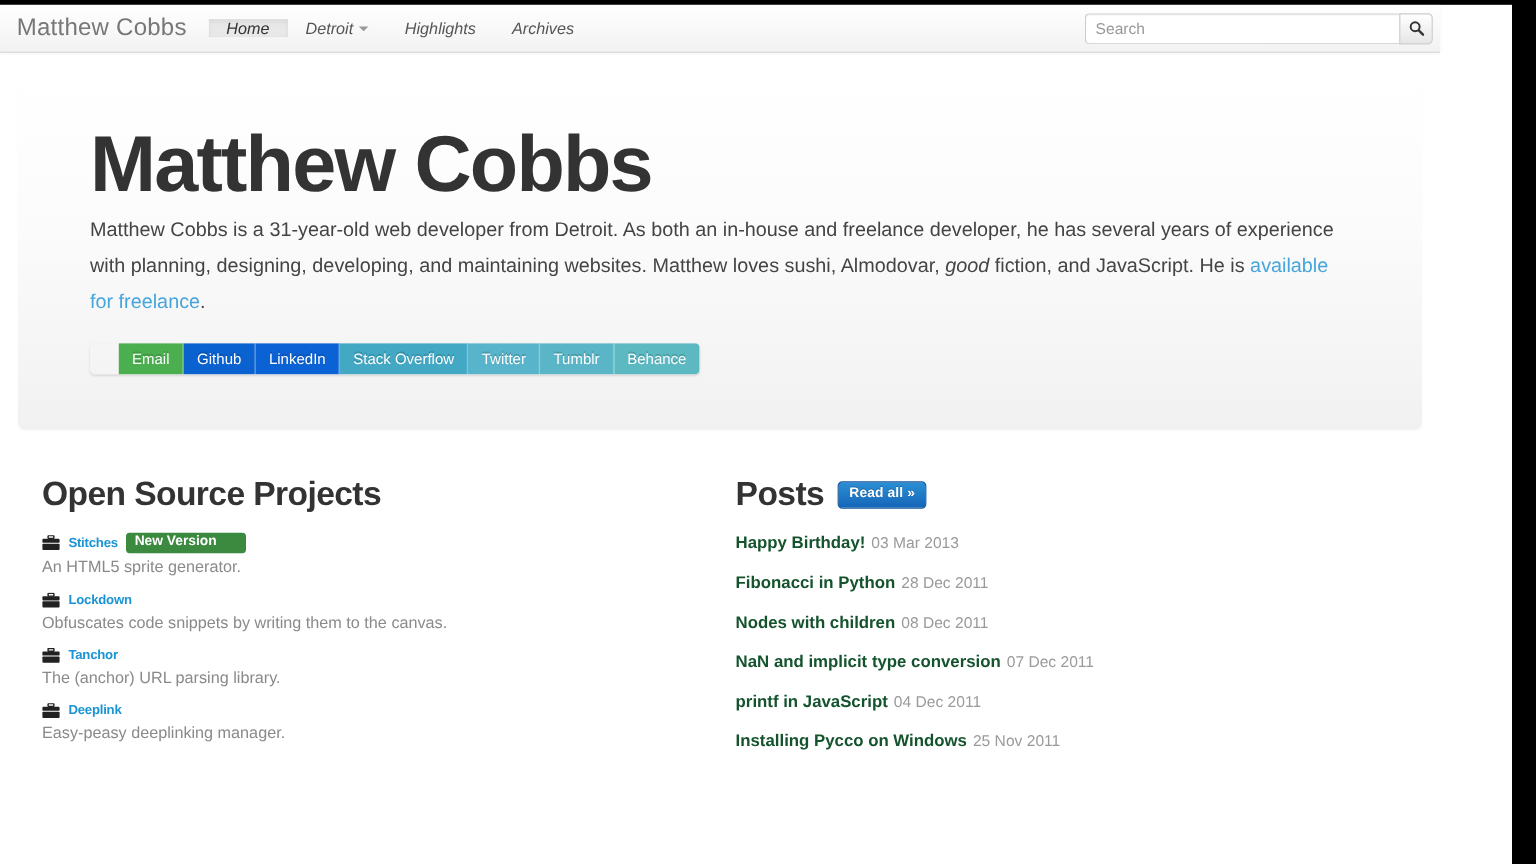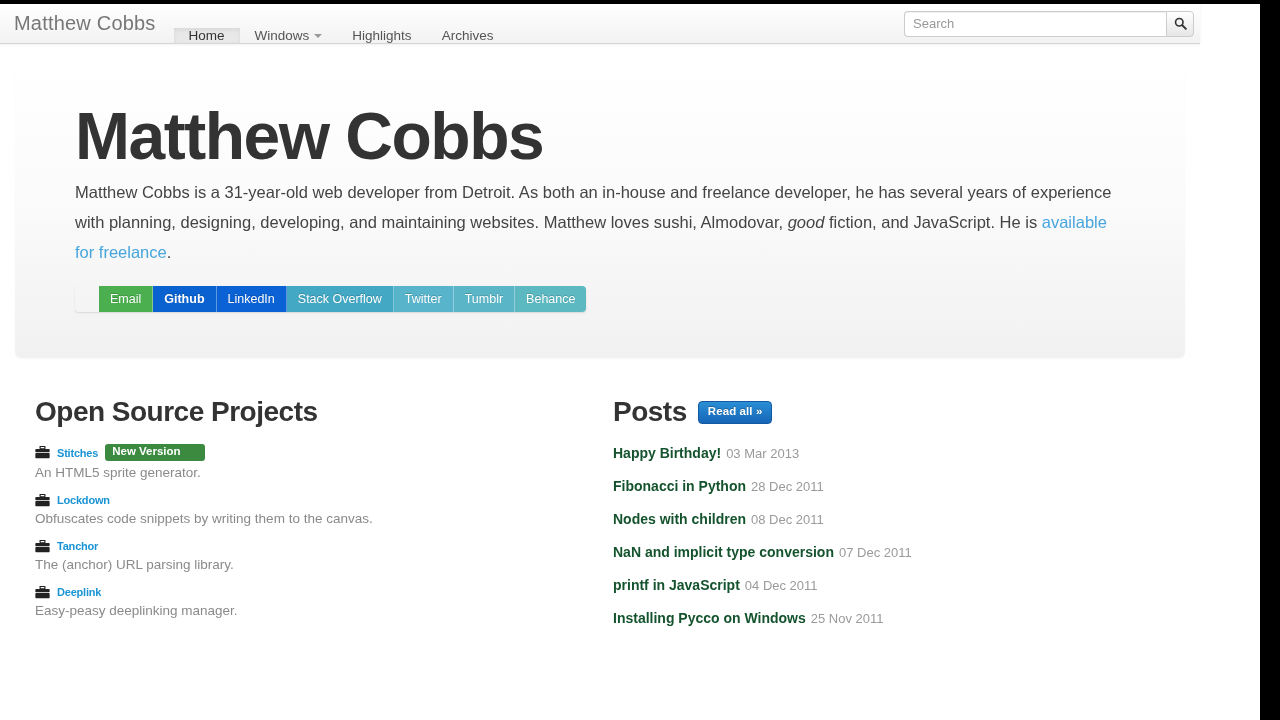--- a/index.html
+++ b/index.html
@@ -33,21 +33,21 @@
   }
   .brand {
     display: flex; align-items: center;
     padding: 0 18px 0 14px;
     font-size: 20px;
     color: #777777;
     letter-spacing: 0.2px;
     text-decoration: none;
     font-weight: 400;
   }
-  .nav-list { display: flex; align-items: flex-end; list-style: none; margin: 0; padding: 0; }
+  .nav-list { display: flex; align-items: center; list-style: none; margin: 0; padding: 0; font-style: italic; }
   .nav-item {
     display: flex; align-items: center;
     padding: 0 15px;
     font-size: 13.5px;
     color: #555555;
     text-decoration: none;
     white-space: nowrap;
   }
   .nav-item.active {
     background: #e8e8e8;
@@ -230,21 +230,21 @@
     <a class="brand" href="#">Matthew Cobbs</a>
 
     <ul class="nav-list">
       <li>
         <a class="nav-item active" href="#">
           <span>Home</span>
         </a>
       </li>
       <li>
         <a class="nav-item" href="#">
-          <span>Windows</span>
+          <span>Detroit</span>
           <span class="caret"></span>
         </a>
       </li>
       <li>
         <a class="nav-item" href="#">
           <span>Highlights</span>
         </a>
       </li>
       <li>
         <a class="nav-item" href="#">
@@ -267,21 +267,21 @@
   </div>
 
   <div id="jumbotron">
     <h1>Matthew Cobbs</h1>
     <p class="lead">
       <span>Matthew Cobbs is a 31-year-old web developer from Detroit. As both an in-house and freelance developer, he has several years of experience with planning, designing, developing, and maintaining websites. Matthew loves sushi, Almodovar, </span><em>good</em><span> fiction, and JavaScript. He is </span><a href="#">available for freelance</a><span>.</span>
     </p>
 
     <div class="btn-group" id="social-group">
         <a class="social-btn" href="#" style="background: rgb(75, 174, 79);">Email</a>
-        <a class="social-btn" href="#" style="background: rgb(10, 98, 208); font-weight: bold;">Github</a>
+        <a class="social-btn" href="#" style="background: rgb(10, 98, 208);">Github</a>
         <a class="social-btn" href="#" style="background: rgb(11, 98, 212);">LinkedIn</a>
         <a class="social-btn" href="#" style="background: rgb(67, 168, 196);">Stack Overflow</a>
         <a class="social-btn" href="#" style="background: rgb(87, 180, 203);">Twitter</a>
         <a class="social-btn" href="#" style="background: rgb(90, 182, 199);">Tumblr</a>
         <a class="social-btn" href="#" style="background: rgb(92, 185, 194);">Behance</a>
       </div>
   </div>
 
   <div id="content-row">
 

